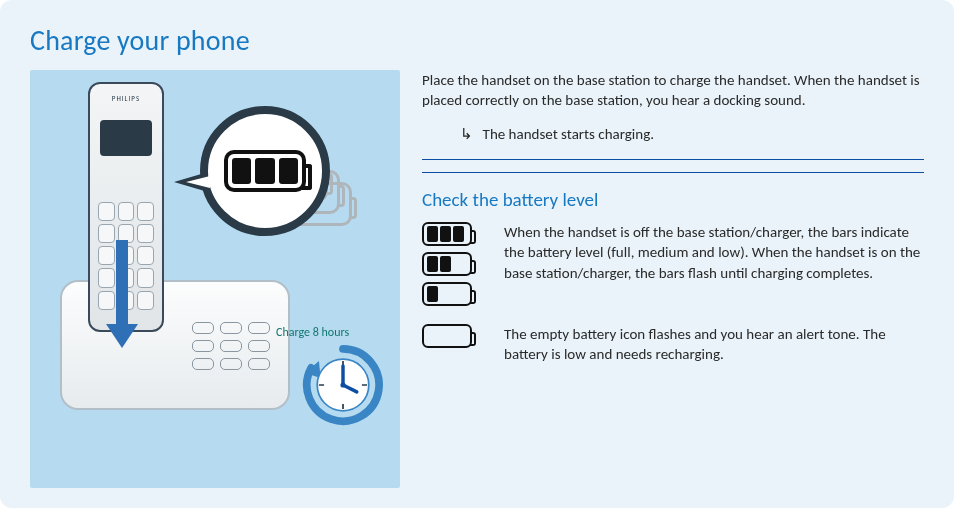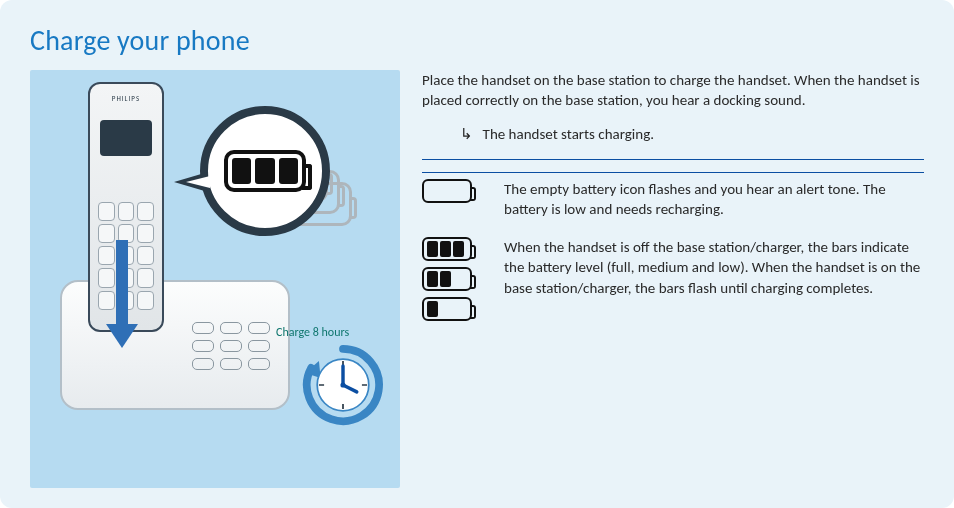--- a/index.html
+++ b/index.html
@@ -128,31 +128,21 @@
     </div>
 
     <div class="right">
       <p class="intro">Place the handset on the base station to charge the handset. When the handset is placed correctly on the base station, you hear a docking sound.</p>
       <div class="bullet-line">
         <span class="arrow-gly">↳</span>
         <span>The handset starts charging.</span>
       </div>
       <hr class="sep">
       <hr class="sep">
-
-      <div class="brow">
-        <div class="bicns">
-          <div class="batt">
-              <div class="cell off"></div>
-              <div class="cell off"></div>
-              <div class="cell off"></div>
-            </div>
-        </div>
-        <div class="btxt">The empty battery icon flashes and you hear an alert tone. The battery is low and needs recharging.</div>
-      </div>
+      <h2>Check the battery level</h2>
 
       <div class="brow">
         <div class="bicns">
           <div class="batt">
               <div class="cell"></div>
               <div class="cell"></div>
               <div class="cell"></div>
             </div>
           <div class="batt">
               <div class="cell"></div>
@@ -160,15 +150,26 @@
               <div class="cell off"></div>
             </div>
           <div class="batt">
               <div class="cell"></div>
               <div class="cell off"></div>
               <div class="cell off"></div>
             </div>
         </div>
         <div class="btxt">When the handset is off the base station/charger, the bars indicate the battery level (full, medium and low). When the handset is on the base station/charger, the bars flash until charging completes.</div>
       </div>
+
+      <div class="brow">
+        <div class="bicns">
+          <div class="batt">
+              <div class="cell off"></div>
+              <div class="cell off"></div>
+              <div class="cell off"></div>
+            </div>
+        </div>
+        <div class="btxt">The empty battery icon flashes and you hear an alert tone. The battery is low and needs recharging.</div>
+      </div>
     </div>
   </div>
 </div>
 
 </body></html>

